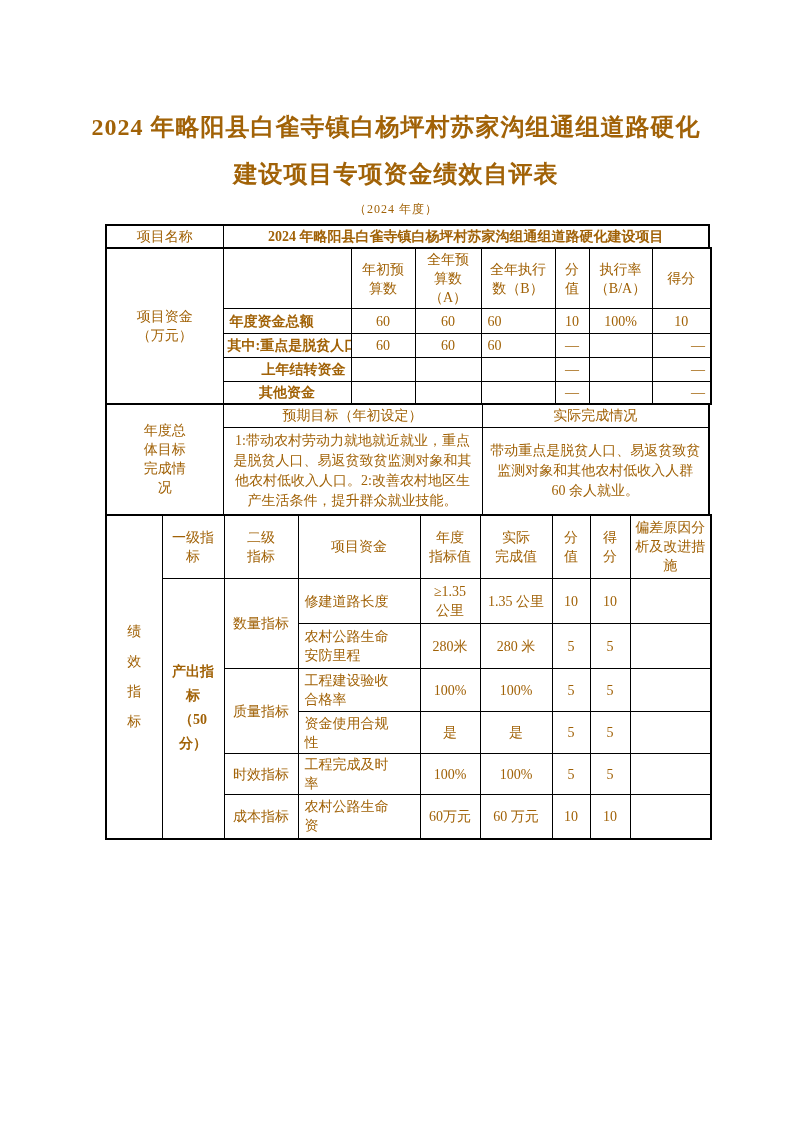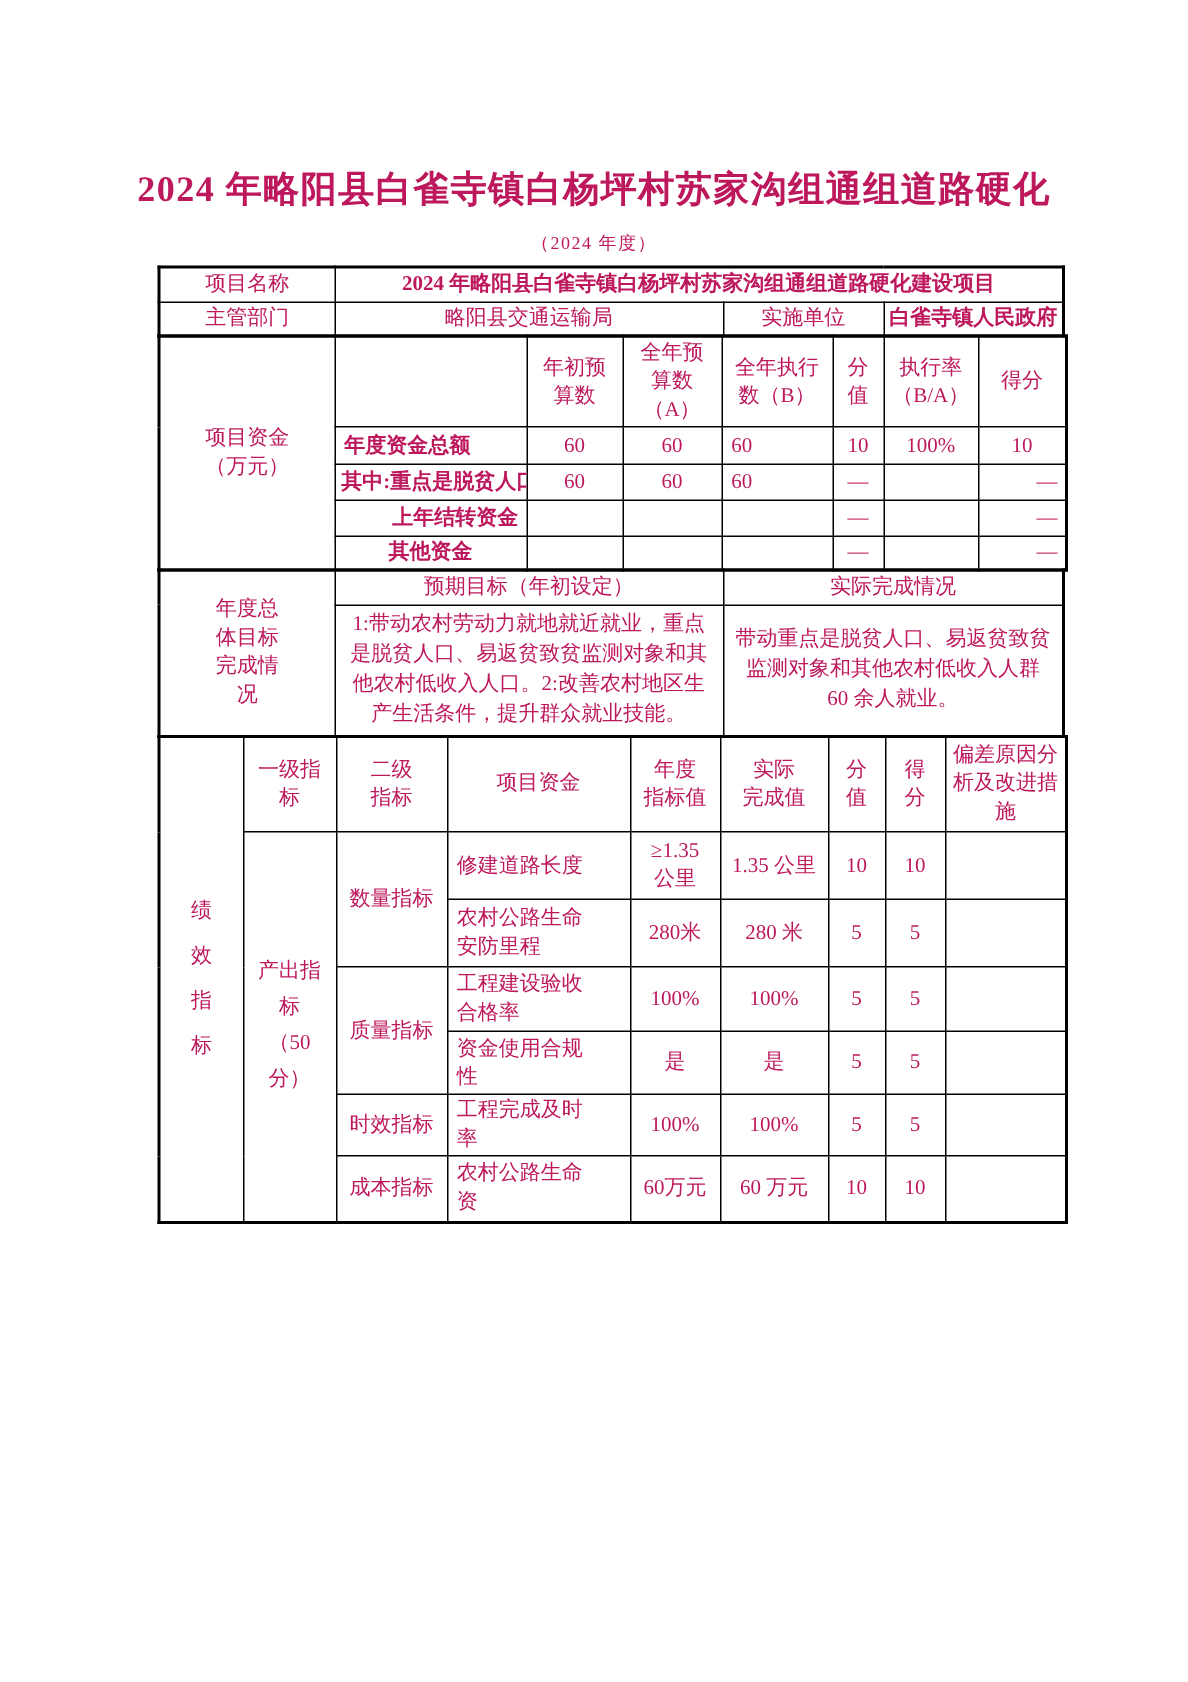--- a/index.html
+++ b/index.html
@@ -1,17 +1,17 @@
 <!DOCTYPE html>
 <html><head>
 <meta charset="utf-8">
 <style>
   html,body { margin:0; padding:0; background:#ffffff; }
   .page {
-    width:792px; height:1121px; background:#ffffff; color:#be185d;
+    width:792px; height:1121px; background:#ffffff; color:#a16207;
     font-family:"Liberation Serif","DejaVu Serif",serif;
     overflow:hidden; position:relative;
   }
   .doc-title {
     padding-top:104px; text-align:center; font-weight:bold;
     font-size:24px; line-height:47px; letter-spacing:1px;
   }
   .doc-subtitle { text-align:center; font-size:12px; margin-top:3px; letter-spacing:1px; }
   .tables { margin-left:105px; margin-top:6px; width:605px; }
   table { border-collapse:collapse; table-layout:fixed; width:605px; border:2px solid #000; }
@@ -19,51 +19,46 @@
   td {
     border:1px solid #000; font-size:14px; line-height:19px;
     text-align:center; vertical-align:middle; padding:1px 3px;
     white-space:pre-line; overflow:hidden;
   }
   .al { text-align:left; padding-left:6px;margin-top:35px; }
   .ar { text-align:right; padding-right:5px; }
   .nw { white-space:nowrap;font-weight:bold; }
   .vlabel { line-height:30px; }
   .goal-text { line-height:20px; padding:3px 7px; }
-  .l1label { line-height:24px; }
+  .l1label { line-height:24px;font-weight:bold; }
 </style>
 </head>
 <body>
 
 <div class="page">
 
   <div class="doc-title">
     <div>2024 年略阳县白雀寺镇白杨坪村苏家沟组通组道路硬化</div>
+    <div>建设项目专项资金绩效自评表</div>
   </div>
   <div class="doc-subtitle">（2024 年度）</div>
 
   <div class="tables">
 
     <table>
       <colgroup>
           <col style="width:117px">
           <col style="width:259px">
           <col style="width:107px">
           <col style="width:120px">
         </colgroup>
       <tbody>
           <tr style="height:23px">
         <td>项目名称</td>
         <td colspan="3" class="nw">2024 年略阳县白雀寺镇白杨坪村苏家沟组通组道路硬化建设项目</td>
-      </tr>
-      <tr style="height:23px">
-        <td>主管部门</td>
-        <td>略阳县交通运输局</td>
-        <td>实施单位</td>
-        <td class="nw">白雀寺镇人民政府</td>
       </tr>
     </tbody>
       </table>
 
     <table>
       <colgroup>
         <col style="width:117px">
           <col style="width:128px">
           <col style="width:64px">
           <col style="width:66px">

